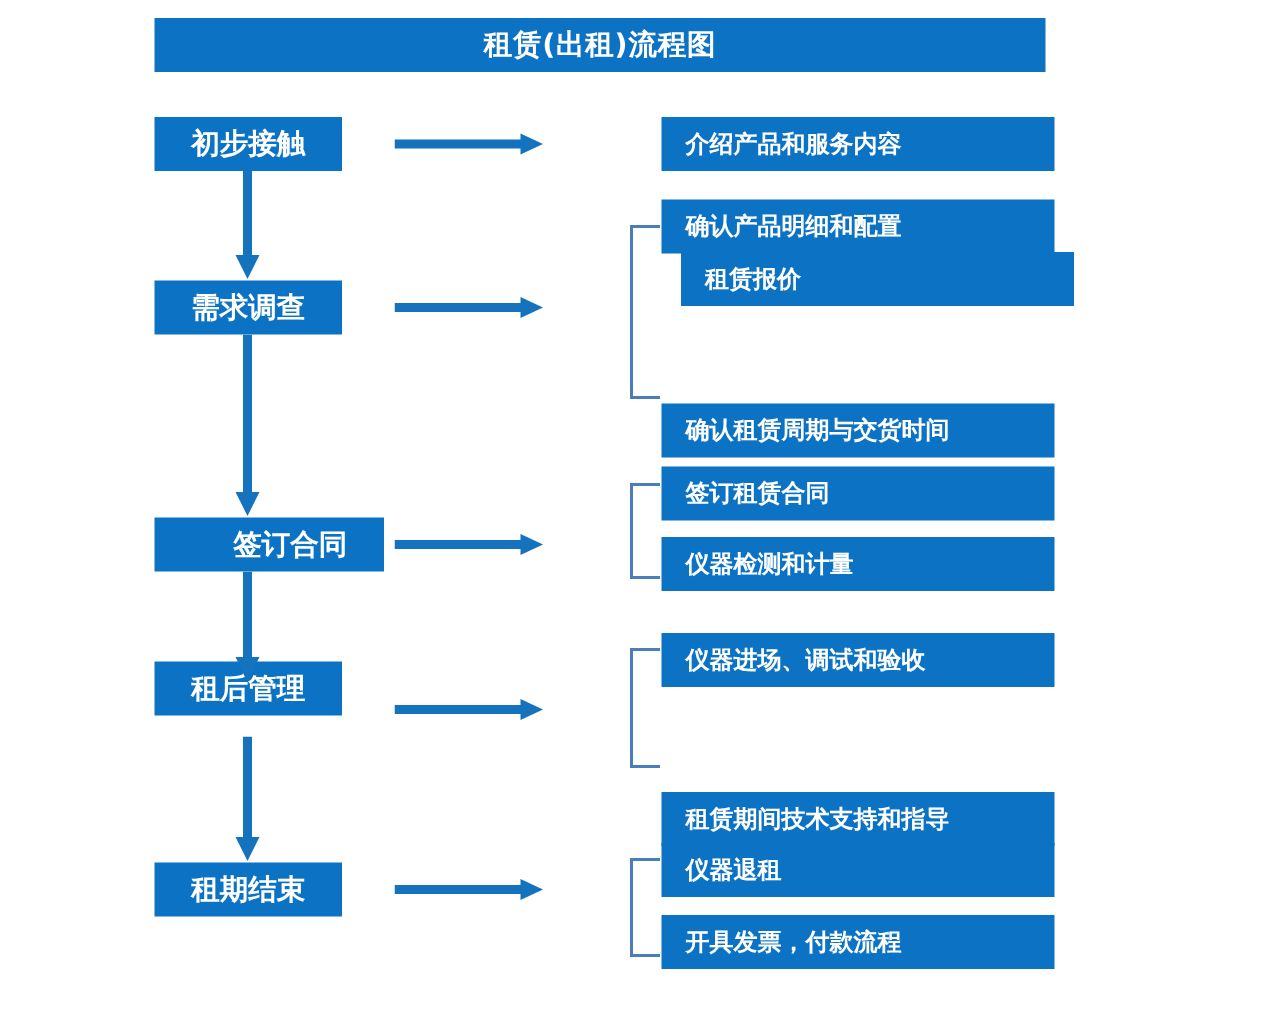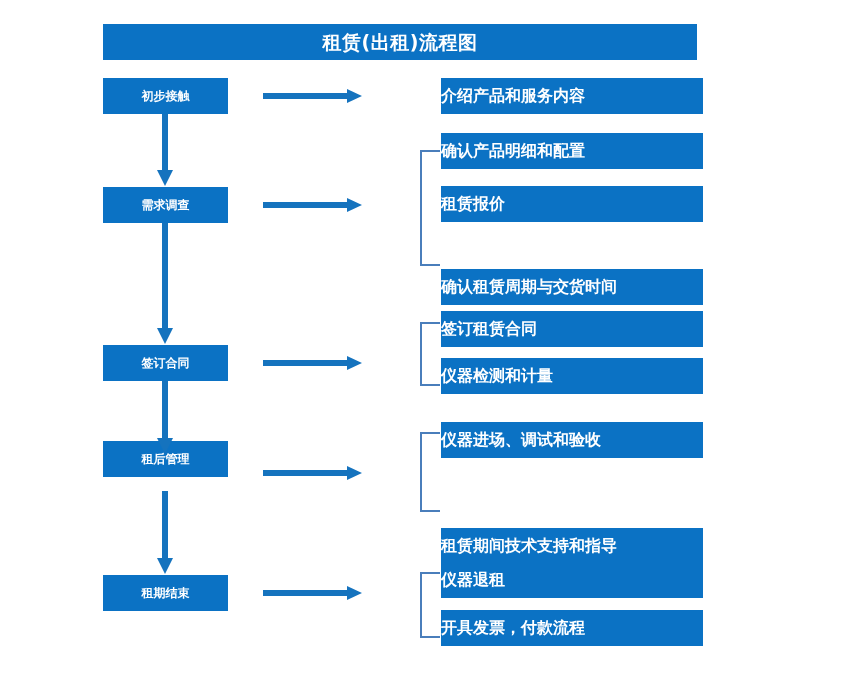--- a/index.html
+++ b/index.html
@@ -16,21 +16,21 @@
   #canvas {
     position: relative;
     width: 844px;
     height: 688px;
   }
 
   
   .title-bar {
     position: absolute;
     left: 103px;
-    top: 24px;
+    top: 12px;
     width: 594px;
     height: 36px;
     background: #0B72C4;
     display: flex;
     align-items: center;
     justify-content: center;
   }
   .title-bar .title-text {
     color: #ffffff;
     font-size: 19px;
@@ -45,40 +45,41 @@
     left: 103px;
     width: 125px;
     height: 36px;
     background: #0B72C4;
     display: flex;
     align-items: center;
     justify-content: center;
   }
   .stage-box .stage-label {
     color: #ffffff;
-    font-size: 12px;
+    font-size: 19px;
     font-weight: bold;
     line-height: 1;
   }
 
   
   .detail-box {
     position: absolute;
     left: 441px;
     width: 262px;
     height: 36px;
     background: #0B72C4;
     display: flex;
     align-items: center;
   }
   .detail-box .detail-label {
     color: #ffffff;
     font-size: 16px;
     font-weight: bold;
     line-height: 1;
+    padding-left: 16px;
     white-space: nowrap;
   }
 
   
   .arrow-right, .arrow-down {
     position: absolute;
   }
   .arrow-right { width: 100px; height: 18px; }
   .arrow-down  { width: 18px; }
 
@@ -101,21 +102,21 @@
   <div class="title-bar">
     <span class="title-text">租赁(出租)流程图</span>
   </div>
 
   <div class="stage-box" style="top:78px;">
     <span class="stage-label">初步接触</span>
   </div>
   <div class="stage-box" style="top:187px;">
     <span class="stage-label">需求调查</span>
   </div>
-  <div class="stage-box" style="top:345px;">
+  <div class="stage-box" style="top:345px;padding-left:28px;">
     <span class="stage-label">签订合同</span>
   </div>
   <div class="stage-box" style="top:441px;">
     <span class="stage-label">租后管理</span>
   </div>
   <div class="stage-box" style="top:575px;">
     <span class="stage-label">租期结束</span>
   </div>
 
   <svg class="arrow-down" style="left:156px; top:114px; height:73px;" viewBox="0 0 18 73">
@@ -160,21 +161,21 @@
   <div class="bracket" style="top:322px; height:64px;"></div>
   <div class="bracket" style="top:432px; height:80px;"></div>
   <div class="bracket" style="top:572px; height:66px;"></div>
 
   <div class="detail-box" style="top:78px;">
     <span class="detail-label">介绍产品和服务内容</span>
   </div>
   <div class="detail-box" style="top:133px;">
     <span class="detail-label">确认产品明细和配置</span>
   </div>
-  <div class="detail-box" style="top:186px;">
+  <div class="detail-box" style="top:168px;margin-left:13px;">
     <span class="detail-label">租赁报价</span>
   </div>
   <div class="detail-box" style="top:240px;margin-top:29px;">
     <span class="detail-label">确认租赁周期与交货时间</span>
   </div>
   <div class="detail-box" style="top:358px;">
     <span class="detail-label">仪器检测和计量</span>
   </div>
   <div class="detail-box" style="top:311px;">
     <span class="detail-label">签订租赁合同</span>

